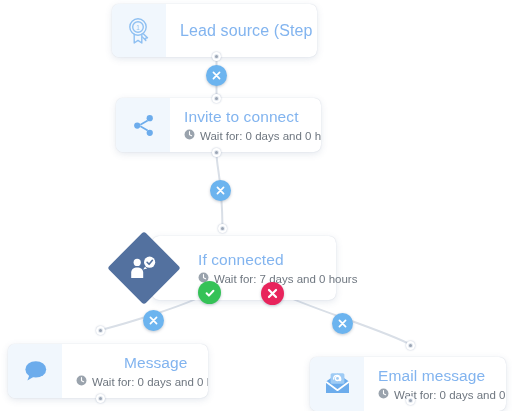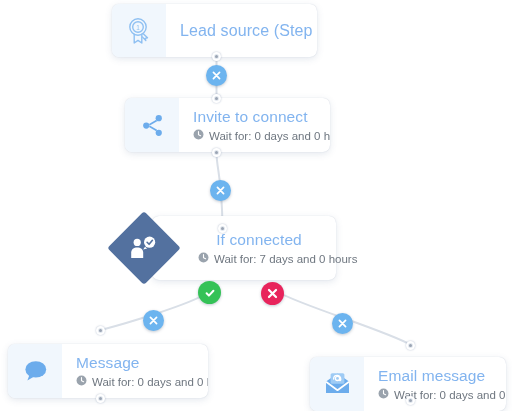--- a/index.html
+++ b/index.html
@@ -187,21 +187,21 @@
           <path d="M8.2,17.2 L8.2,26 L12,23.4 L15.8,26 L15.8,17.2"></path>
           <path d="M17.5,17 L21.5,20.8 L19.2,21.4 L19.8,23.6 L16.6,20.1"></path>
         </svg>
       </span>
     </div>
     <div class="node-body">
       <div class="node-title">Lead source (Step 1)</div>
     </div>
   </div>
 
-  <div class="node" style="left:125px; top:98px; width:205px; height:54px;">
+  <div class="node" style="left:116px; top:98px; width:205px; height:54px;">
     <div class="node-icon">
       <span>
         <svg width="25" height="25" viewBox="0 0 24 24" fill="#6cacec">
           <circle cx="18" cy="5" r="3"></circle>
           <circle cx="6" cy="12" r="3"></circle>
           <circle cx="18" cy="19" r="3"></circle>
           <path d="M8.6,10.6 L15.6,6.5 L16.4,7.9 L9.4,12 Z"></path>
           <path d="M9.4,12 L16.4,16.1 L15.6,17.5 L8.6,13.4 Z"></path>
         </svg>
       </span>
@@ -213,21 +213,21 @@
           <svg width="11" height="11" viewBox="0 0 12 12">
             <circle cx="6" cy="6" r="5.4" fill="#9aa3ad"></circle>
             <path d="M6,2.9 L6,6.2 L8.3,7.3" stroke="#ffffff" stroke-width="1.2" fill="none" stroke-linecap="round"></path>
           </svg>
         </span>
         <span>Wait for: 0 days and 0 hours</span>
       </div>
     </div>
   </div>
 
-  <div class="node decision" style="left:118px; top:216px; width:218px; height:64px;text-align:center;">
+  <div class="node decision" style="left:118px; top:236px; width:218px; height:64px;">
     <div class="card-part"></div>
     <div class="diamond"></div>
     <div class="diamond-icon">
       <svg width="30" height="24" viewBox="0 0 30 24" fill="#ffffff">
         <circle cx="8.2" cy="6.4" r="3.6"></circle>
         <path d="M2.2,22 L2.2,16.4 C2.2,13.3 4.8,11.4 8.2,11.4 C11.6,11.4 14.2,13.3 14.2,16.4 L14.2,22 Z"></path>
         <path d="M16.4,1.2 C22.4,1.2 27,4.2 27,8 C27,11.8 22.4,14.8 16.4,14.8
                  C15.3,14.8 14.3,14.7 13.3,14.5 L9.6,16.6 L10.8,13.1
                  C7.8,11.8 5.8,10.0 5.8,8 C5.8,4.2 10.4,1.2 16.4,1.2 Z" opacity="0"></path>
         <circle cx="20.6" cy="6.2" r="5.6"></circle>
@@ -242,21 +242,21 @@
           <svg width="11" height="11" viewBox="0 0 12 12">
             <circle cx="6" cy="6" r="5.4" fill="#9aa3ad"></circle>
             <path d="M6,2.9 L6,6.2 L8.3,7.3" stroke="#ffffff" stroke-width="1.2" fill="none" stroke-linecap="round"></path>
           </svg>
         </span>
         <span>Wait for: 7 days and 0 hours</span>
       </div>
     </div>
   </div>
 
-  <div class="node" style="left:8px; top:344px; width:200px; height:54px;">
+  <div class="node" style="left:8px; top:344px; width:200px; height:54px;text-align:center;">
     <div class="node-icon">
       <span>
         <svg width="27" height="24" viewBox="0 0 27 24" fill="#6cacec">
           <ellipse cx="13.8" cy="10.4" rx="10.4" ry="8.2"></ellipse>
           <path d="M7.6,15.4 L5.4,21.4 L12.2,17.6 Z"></path>
         </svg>
       </span>
     </div>
     <div class="node-body">
       <div class="node-title">Message</div>

